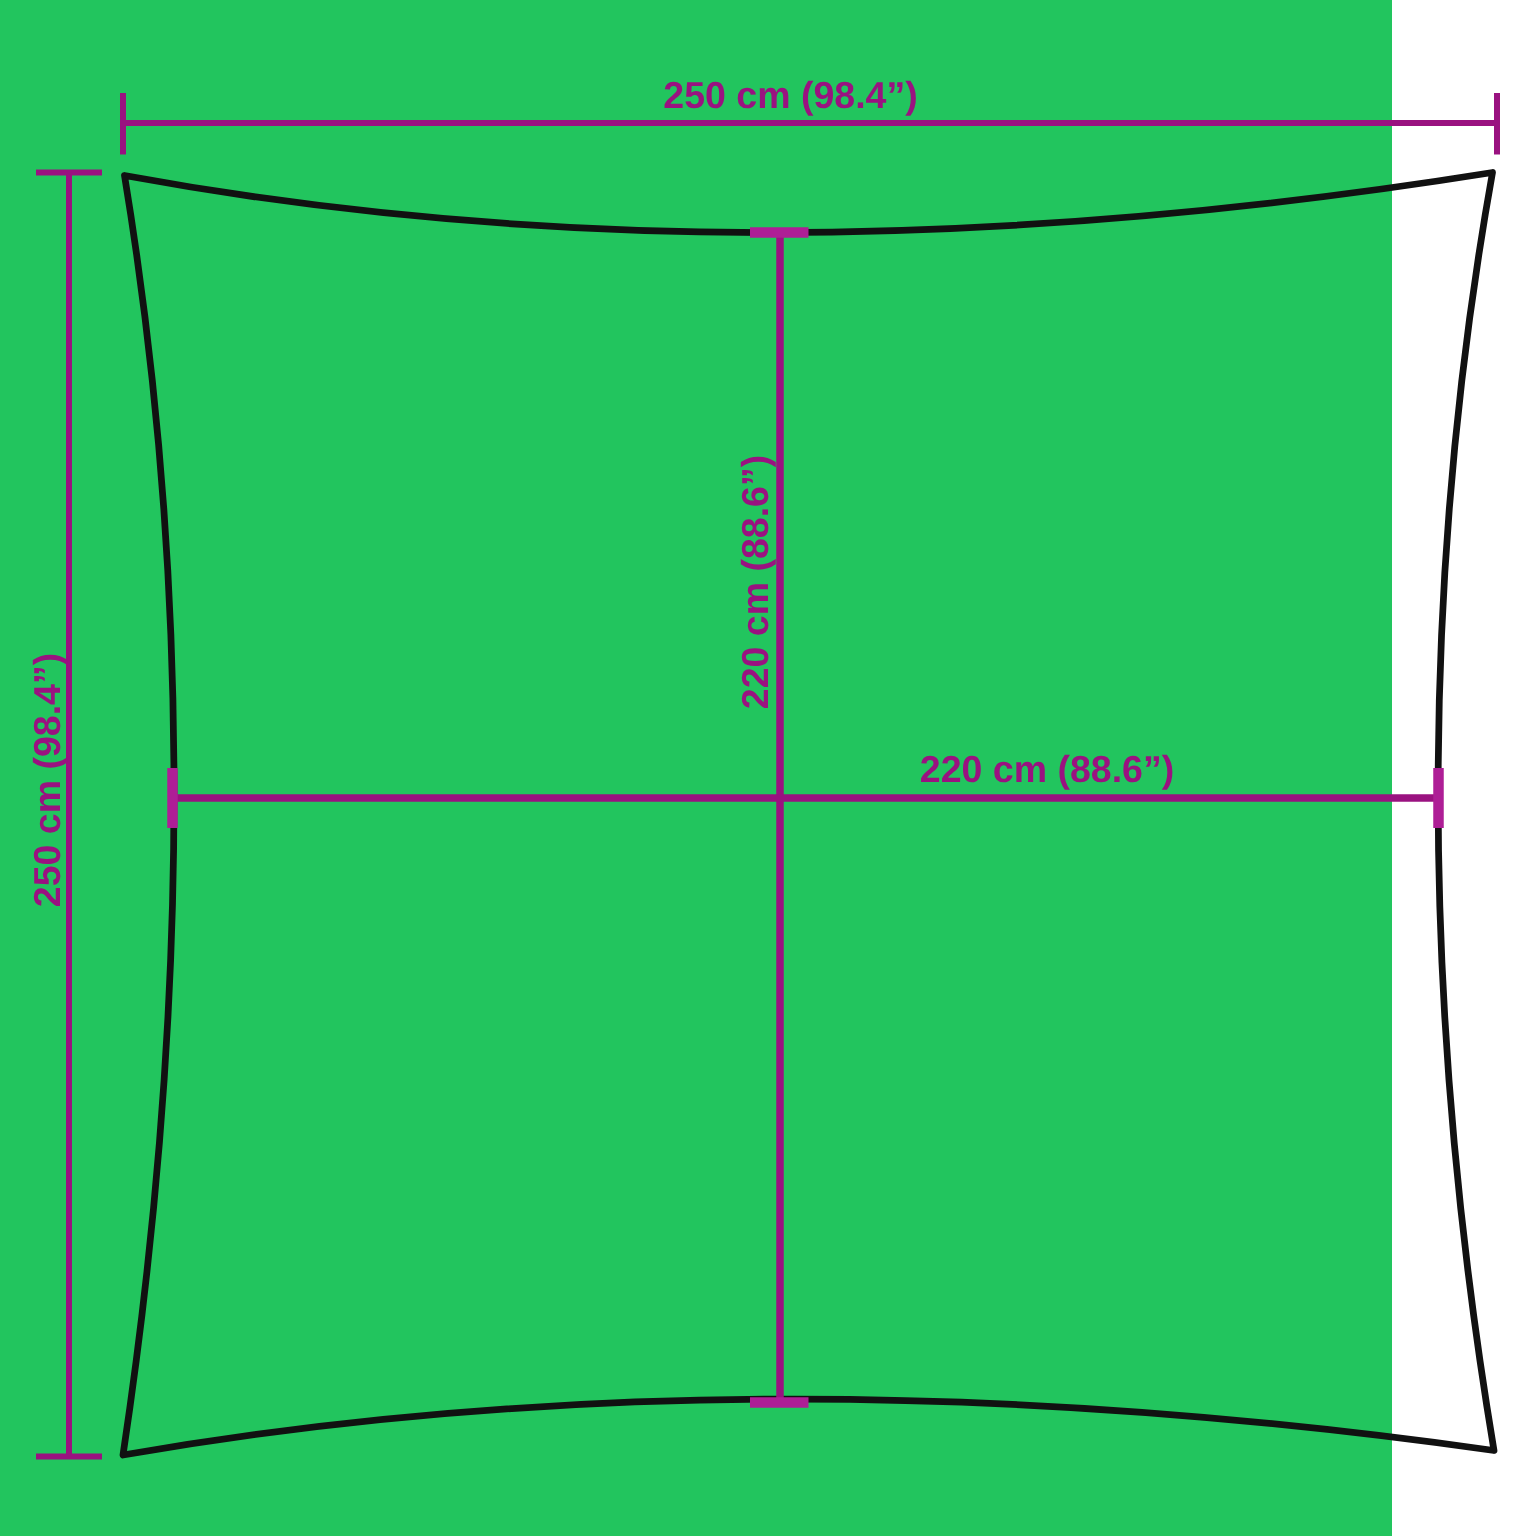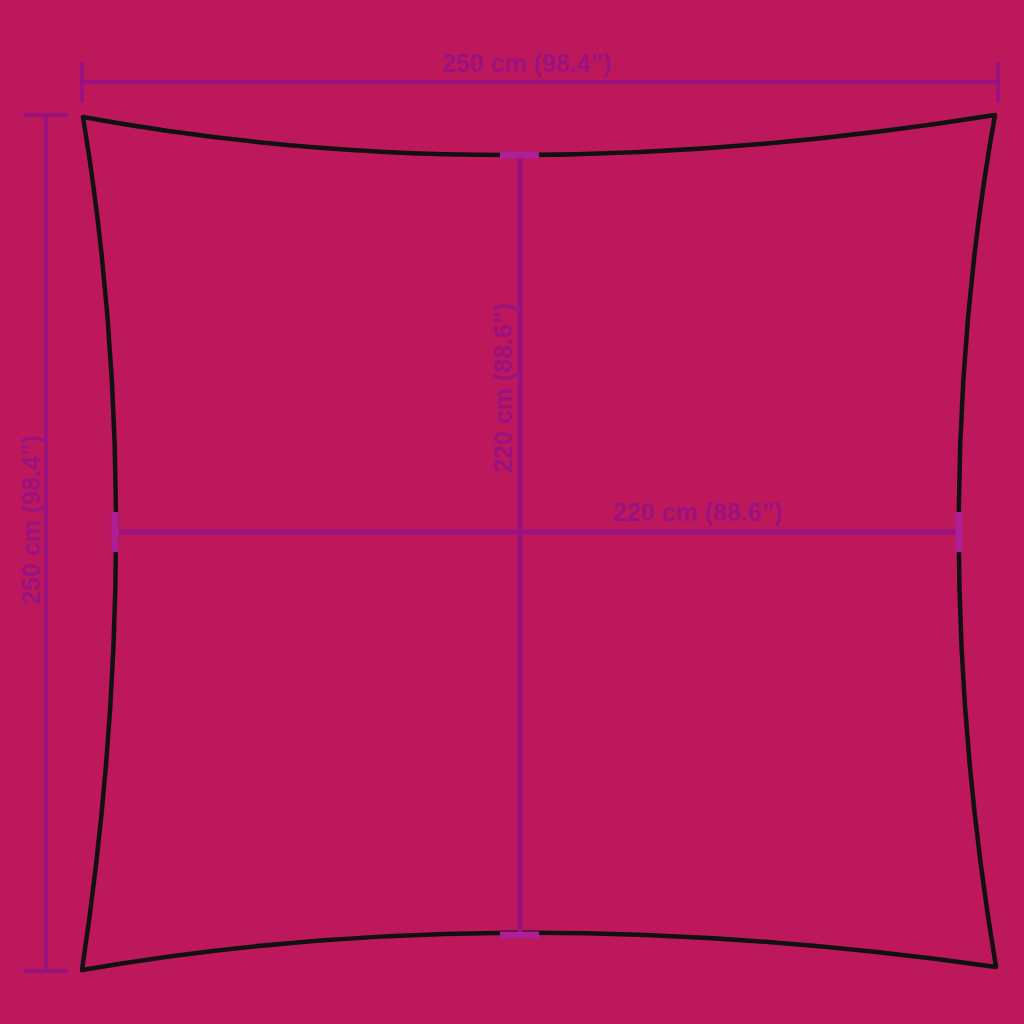--- a/index.html
+++ b/index.html
@@ -5,23 +5,23 @@
   html, body {
     margin: 0;
     padding: 0;
     width: 1024px;
     height: 1024px;
     background: #ffffff;
     overflow: hidden;
   }
   .stage {
     position: relative;
-    width: 1024px;
+    width: 928px;
     height: 1024px;
-    background: #be185d;
+    background: #22c55e;
   }
   svg { display: block; }
   .dim-label {
     font-family: "Liberation Sans", sans-serif;
     font-weight: 700;
     font-size: 25px;
     letter-spacing: 0px;
   }
   .sail {
     fill: none;

